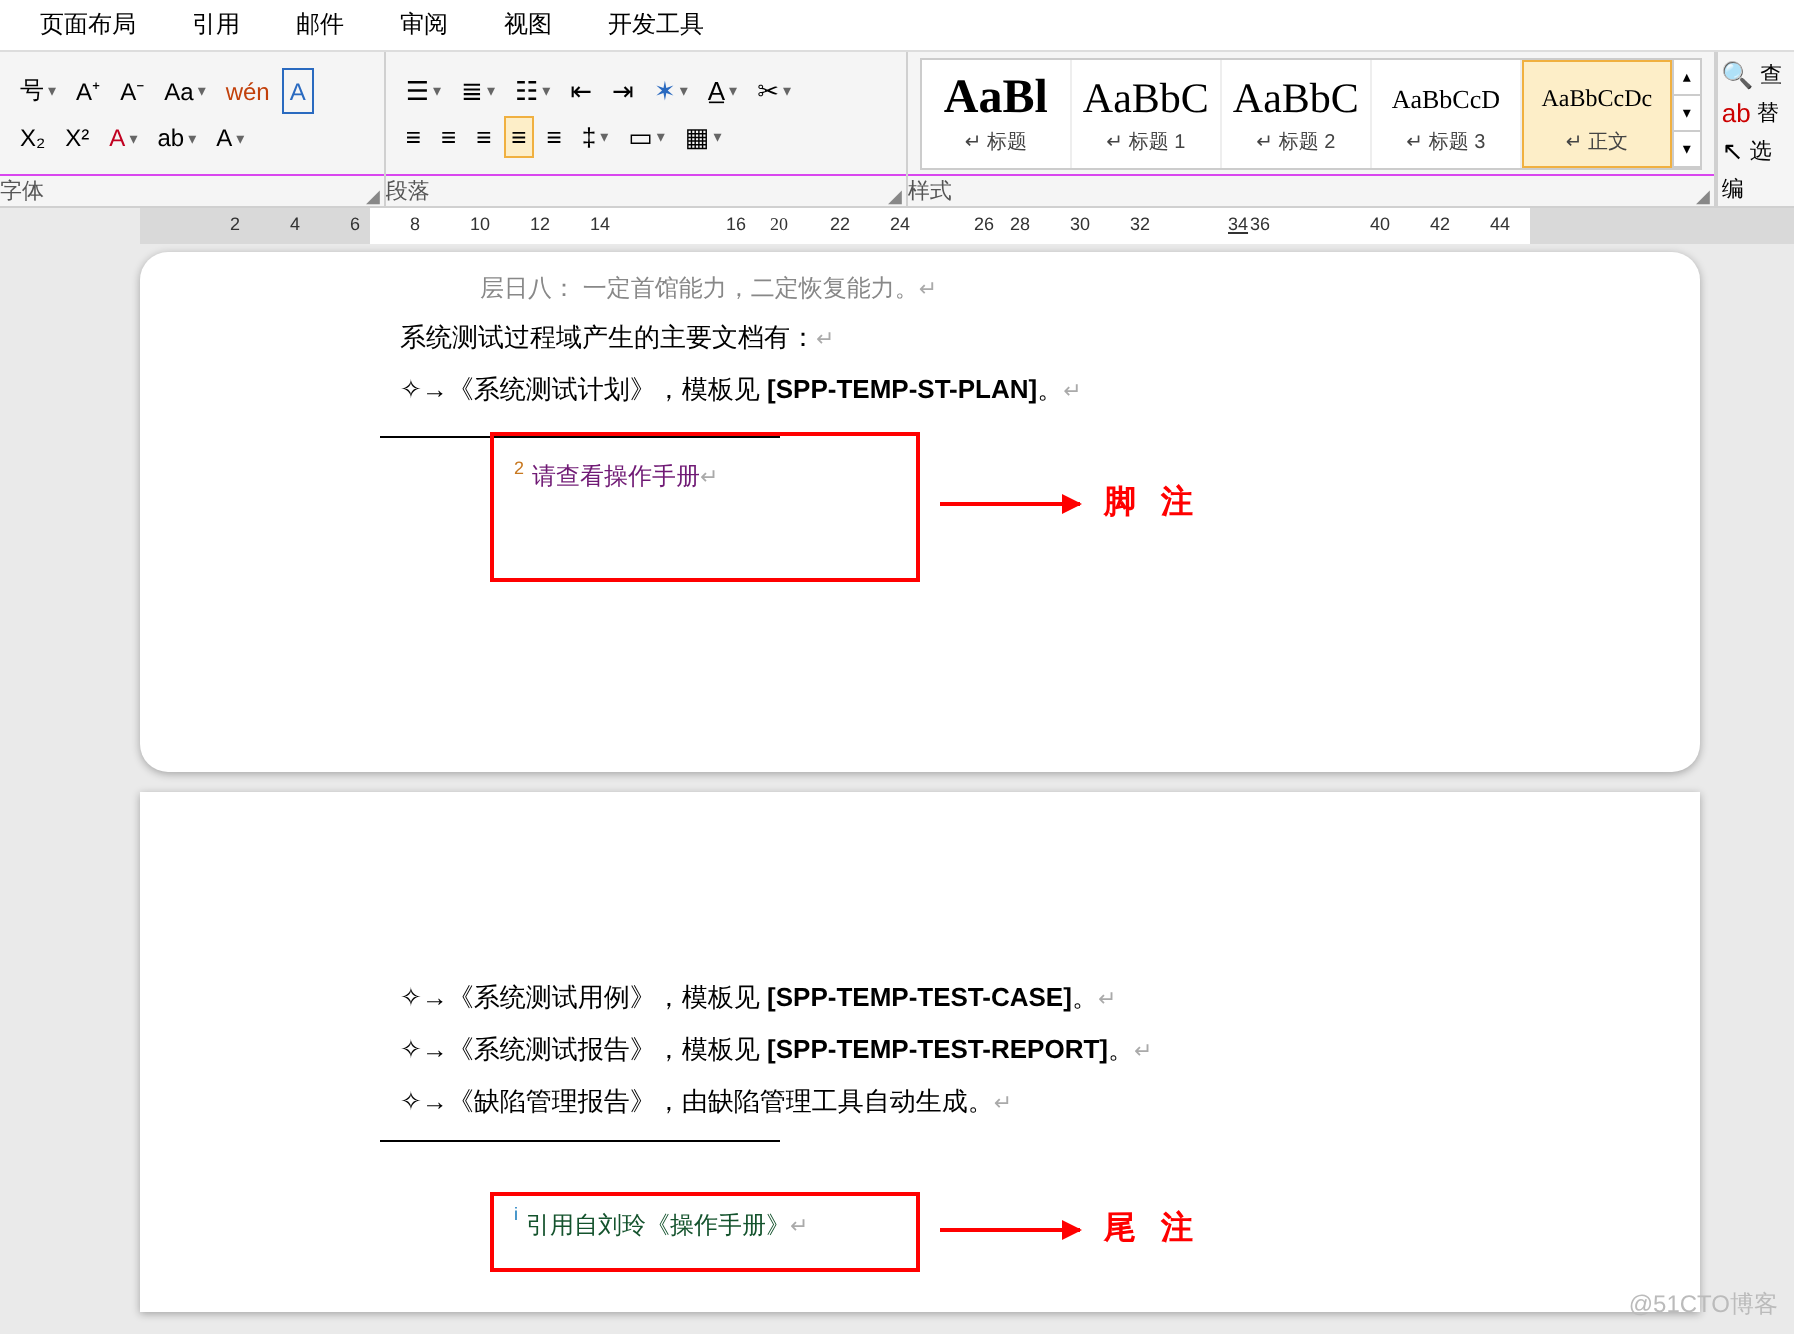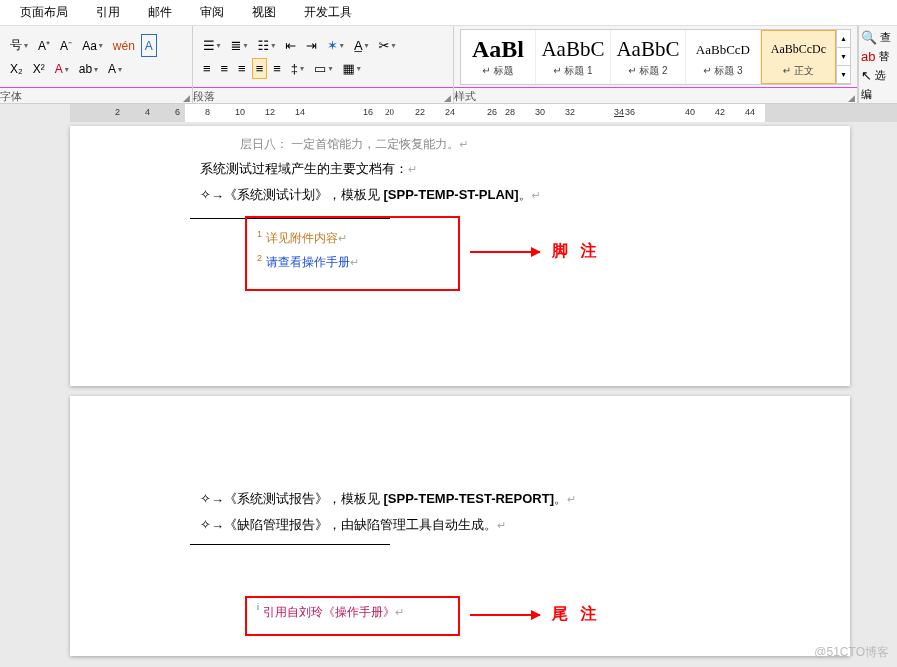--- a/index.html
+++ b/index.html
@@ -37,39 +37,39 @@
 
 
 .ruler-wrap { background: #eaeaea; height: 18px; position: relative; }
 .ruler { position: absolute; left: 70px; right: 0; height: 18px; background: #d9d9d9; font-size: 9px; display:flex; align-items:center; }
 .ruler .white { position:absolute; left:115px; width:580px; top:0; bottom:0; background:#fff; }
 .ruler .tick { position:absolute; top:3px; font-size:9px; color:#333; }
 
 
 .docarea { background: #eaeaea; height: 545px; overflow: hidden; padding-left: 70px; position: relative; }
 .page { background: #fff; width: 780px; margin: 4px 0 10px 0; box-shadow: 0 1px 4px rgba(0,0,0,0.3); position: relative; }
-.page1 { height: 260px; padding: 6px 120px 20px 130px; }
+.page1 { height: 260px; padding: 6px 120px 20px 130px; border-radius: 14px; }
 .page2 { height: 260px; padding: 90px 120px 20px 130px; }
 
 .bodytext { font-size: 13px; color: #000; line-height: 2.0; }
 .bodytext .sym { font-family: "Segoe UI Symbol"; }
 .ret { color: #aaa; font-size: 11px; }
 
 .footnote-sep { width: 200px; border-top: 1px solid #000; margin: 10px 0 4px -10px; }
 .endnote-sep { width: 200px; border-top: 1px solid #000; margin: 6px 0 2px -10px; }
 
 .footnote-box { border: 2px solid #f00; position: absolute; left: 175px; top: 90px; width: 215px; height: 75px; padding: 8px 10px; }
 .fn-line { font-size: 12px; line-height: 1.9; }
 .fn-num { color: #c87820; vertical-align: super; font-size: 9px; margin-right: 4px; }
 .fn-text1 { color: #c87820; }
-.fn-text2 { color: #1d4ed8; }
+.fn-text2 { color: #701a75; }
 
 .endnote-box { border: 2px solid #f00; position: absolute; left: 175px; top: 200px; width: 215px; height: 40px; padding: 4px 10px; }
 .en-num { color: #2080c0; vertical-align: super; font-size: 9px; margin-right: 4px; }
-.en-text { color: #be185d; font-size: 12px; }
+.en-text { color: #14532d; font-size: 12px; }
 
 .arrow { position: absolute; width: 70px; height: 2px; background: #f00; }
 .arrow::after { content:""; position:absolute; right:-1px; top:-4px; border-left:10px solid #f00; border-top:5px solid transparent; border-bottom:5px solid transparent; }
 .callout { position:absolute; color:#f00; font-size:16px; font-weight:bold; letter-spacing:4px; }
 
 .watermark { position:absolute; right:8px; bottom:6px; color:#bbb; font-size:12px; }
 
 
 .ico { font-family: "Segoe UI Symbol", Arial; font-size: 13px; }
 .blue { color: #2a6ac0; }
@@ -292,30 +292,30 @@
   <div class="page page1">
     <div class="bodytext">
       <div style="color:#888;font-size:12px;padding-left:40px"><span>层日八： 一定首馆能力，二定恢复能力。</span><span class="ret">↵</span></div>
       <div><span>系统测试过程域产生的主要文档有：</span><span class="ret">↵</span></div>
       <div><span class="sym">✧→</span><span>《系统测试计划》，模板见 </span><b>[SPP-TEMP-ST-PLAN]</b><span>。</span><span class="ret">↵</span></div>
     </div>
 
     <div class="footnote-sep"></div>
 
     <div class="footnote-box">
-      <div class="fn-line"><span class="fn-num">1</span><span class="fn-text1">详见附件内容</span><span class="ret">↵</span></div>
       <div class="fn-line"><span class="fn-num">2</span><span class="fn-text2">请查看操作手册</span><span class="ret">↵</span></div>
     </div>
 
     <div class="arrow" style="left:400px;top:125px"></div>
     <div class="callout" style="left:482px;top:115px">脚 注</div>
   </div>
 
   <div class="page page2">
     <div class="bodytext">
+      <div><span class="sym">✧→</span><span>《系统测试用例》，模板见 </span><b>[SPP-TEMP-TEST-CASE]</b><span>。</span><span class="ret">↵</span></div>
       <div><span class="sym">✧→</span><span>《系统测试报告》，模板见 </span><b>[SPP-TEMP-TEST-REPORT]</b><span>。</span><span class="ret">↵</span></div>
       <div><span class="sym">✧→</span><span>《缺陷管理报告》，由缺陷管理工具自动生成。</span><span class="ret">↵</span></div>
     </div>
 
     <div class="endnote-sep"></div>
 
     <div class="endnote-box">
       <div><span class="en-num">i</span><span class="en-text">引用自刘玲《操作手册》</span><span class="ret">↵</span></div>
     </div>
 

